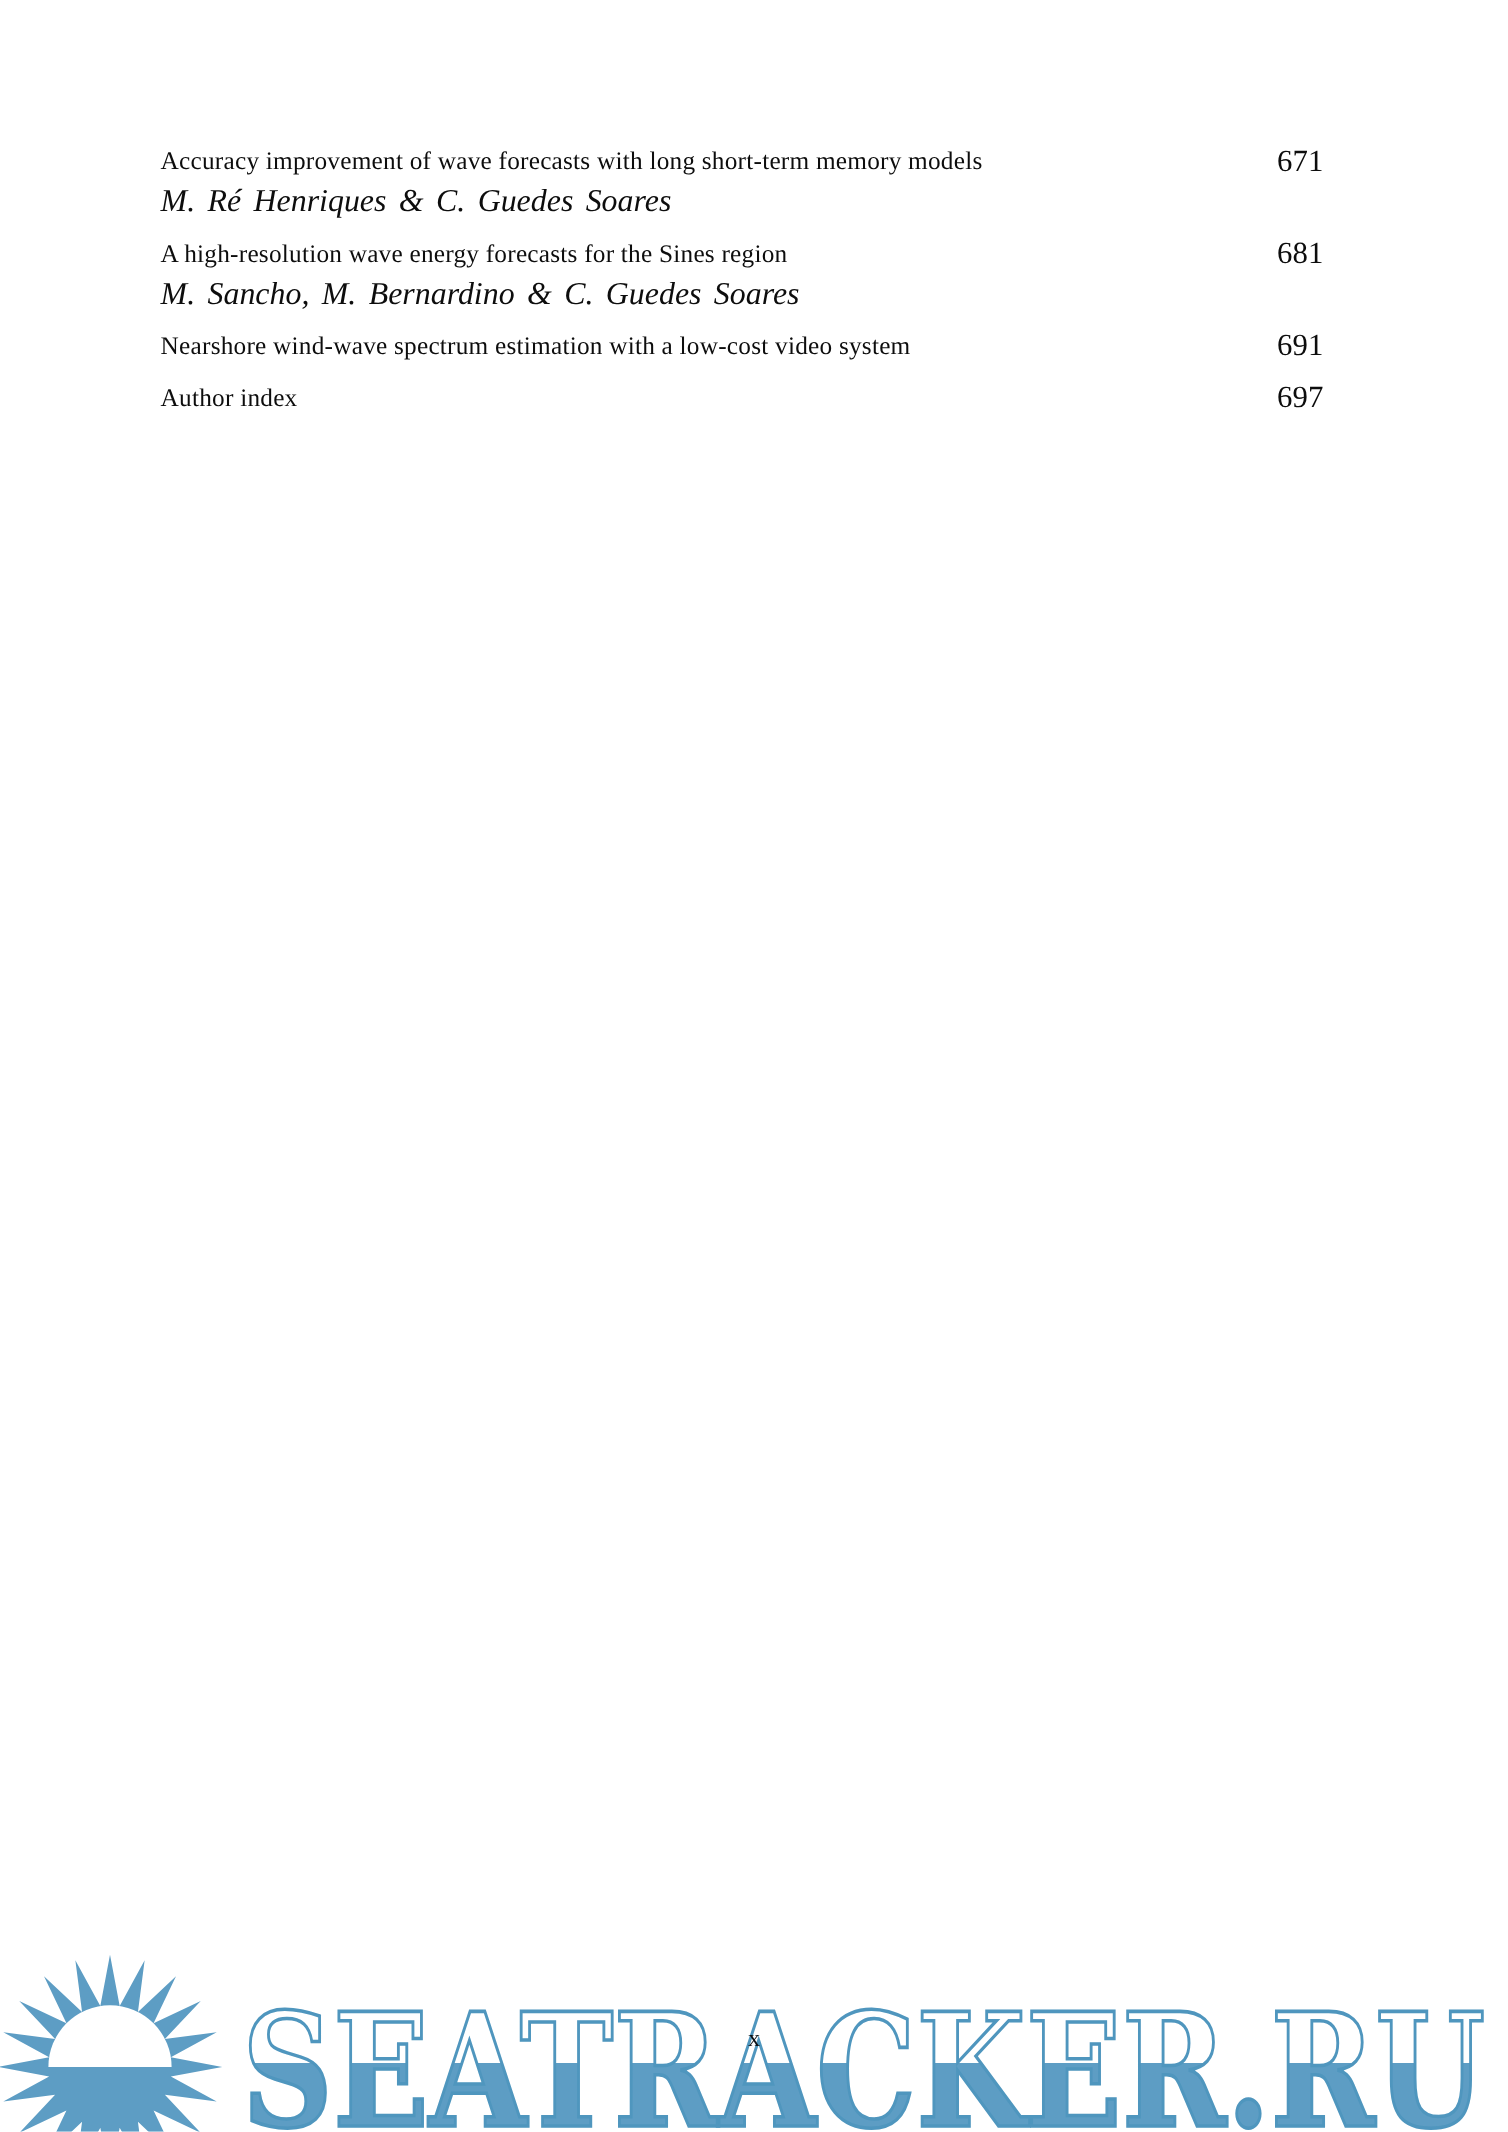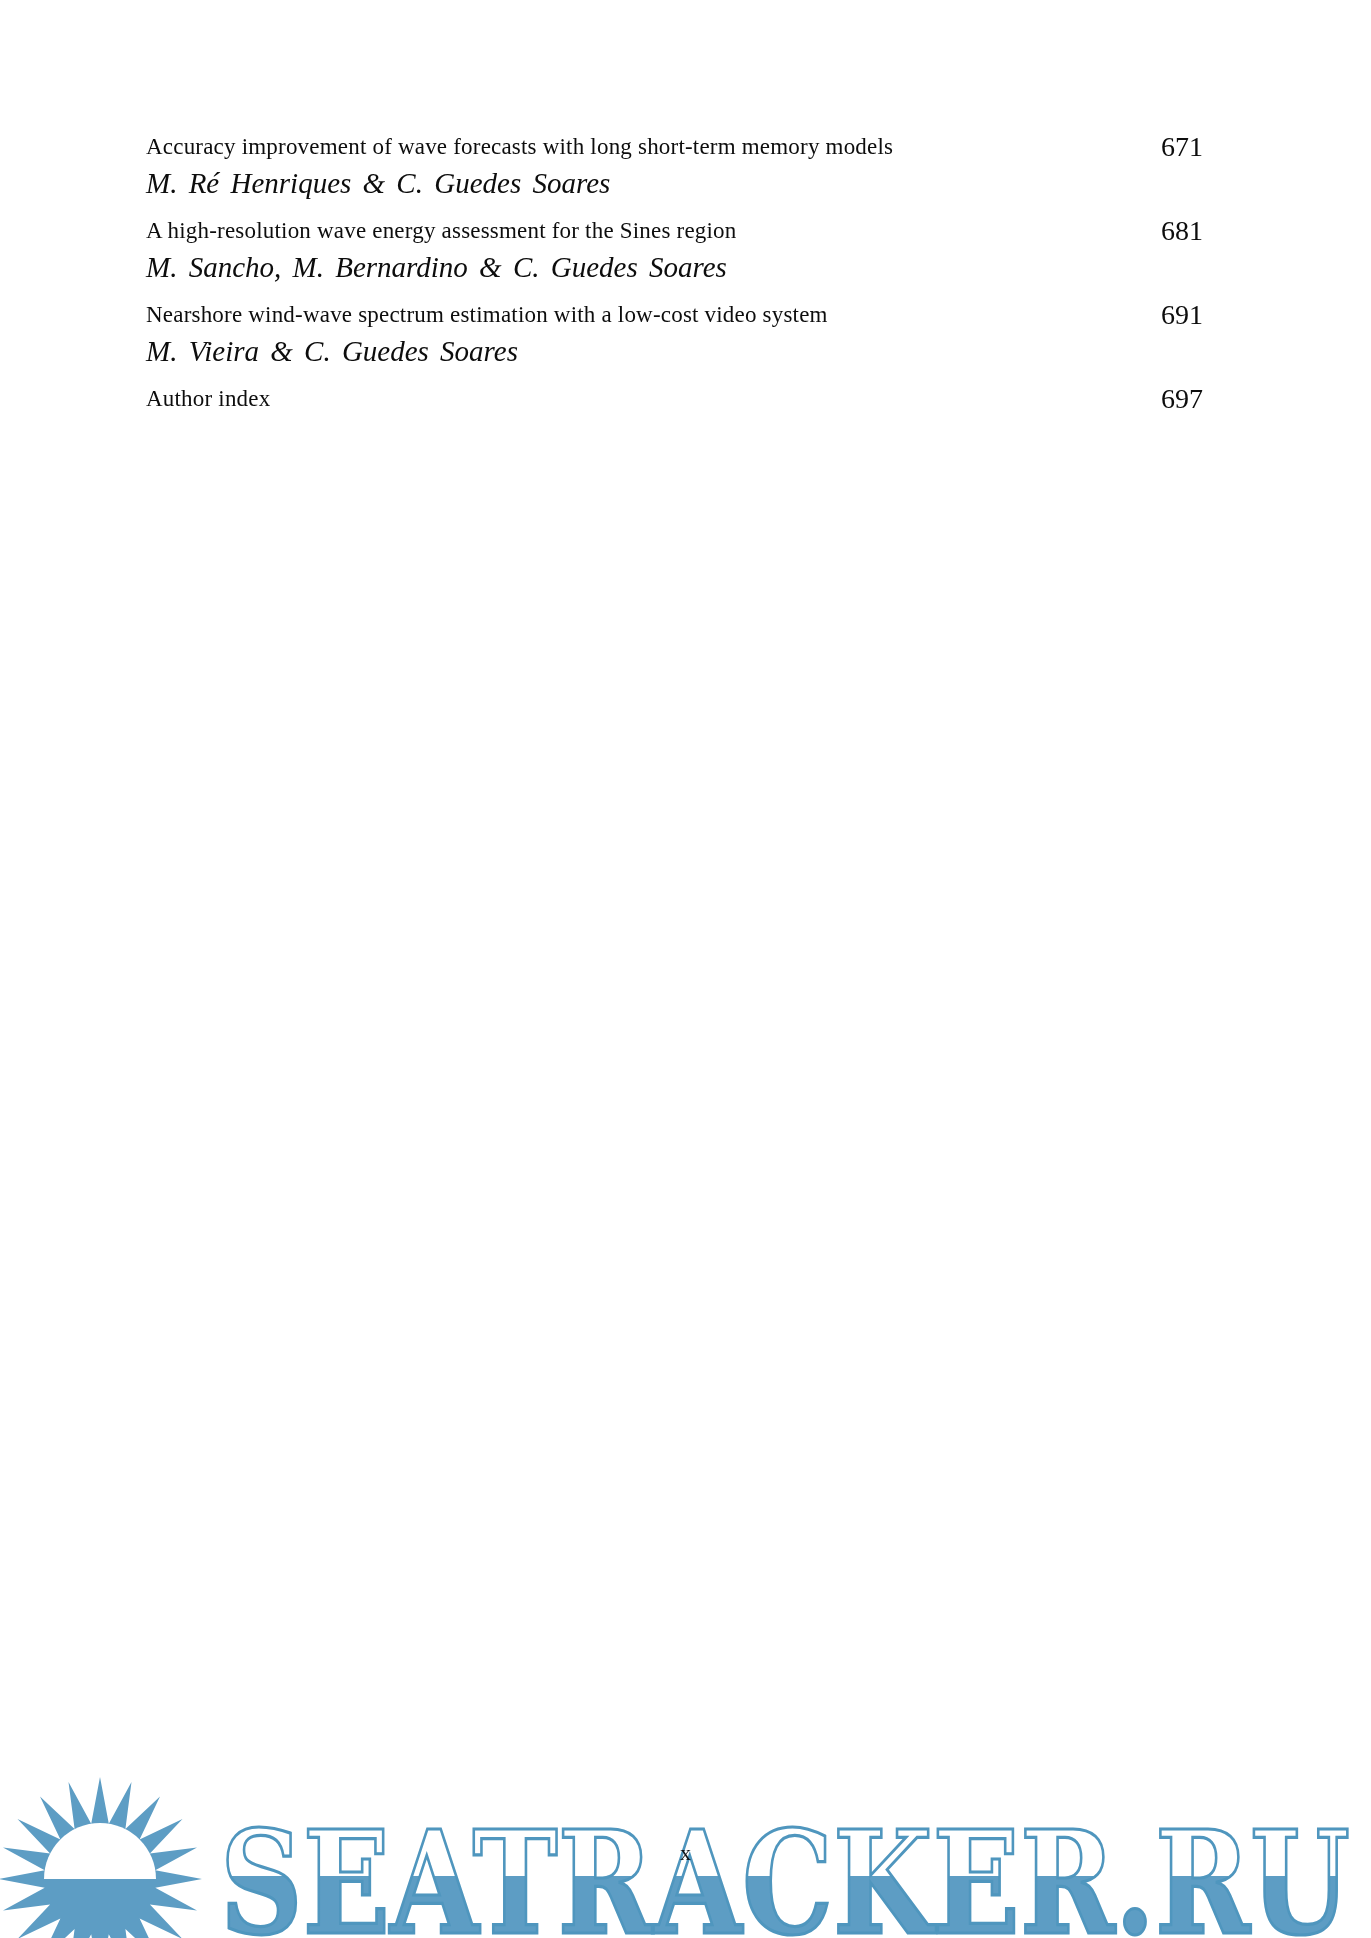--- a/index.html
+++ b/index.html
@@ -81,32 +81,31 @@
     <div class="toc-entry">
       <div class="toc-row">
         <div class="entry-title">Accuracy improvement of wave forecasts with long short-term memory models</div>
         <div class="entry-page">671</div>
       </div>
       <div class="entry-authors">M. Ré Henriques &amp; C. Guedes Soares</div>
     </div>
 
     <div class="toc-entry">
       <div class="toc-row">
-        <div class="entry-title">A high-resolution wave energy assessment for the Sines region</div>
+        <div class="entry-title">A high-resolution wave energy forecasts for the Sines region</div>
         <div class="entry-page">681</div>
       </div>
       <div class="entry-authors">M. Sancho, M. Bernardino &amp; C. Guedes Soares</div>
     </div>
 
     <div class="toc-entry">
       <div class="toc-row">
         <div class="entry-title">Nearshore wind-wave spectrum estimation with a low-cost video system</div>
         <div class="entry-page">691</div>
       </div>
-      <div class="entry-authors">M. Vieira &amp; C. Guedes Soares</div>
     </div>
 
     <div class="toc-entry">
       <div class="toc-row">
         <div class="entry-title">Author index</div>
         <div class="entry-page">697</div>
       </div>
     </div>
 
   </div>

